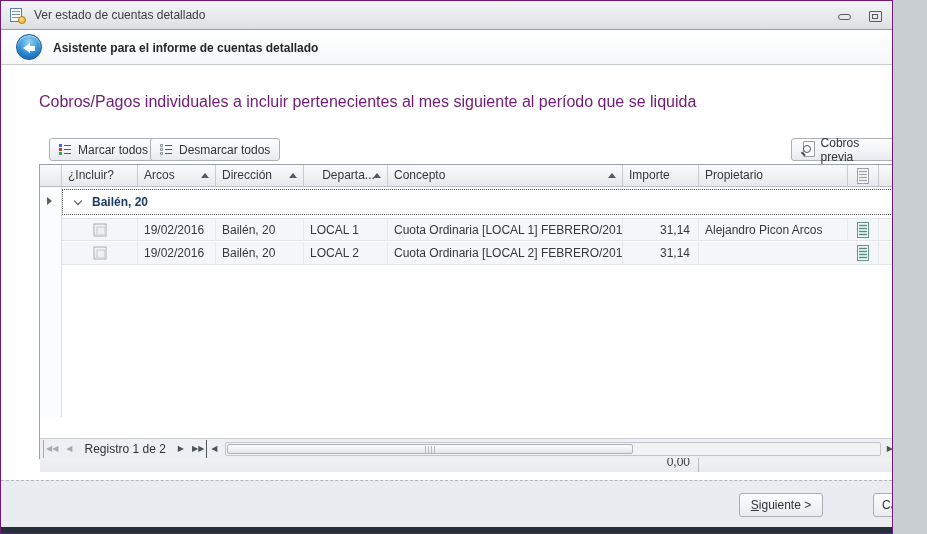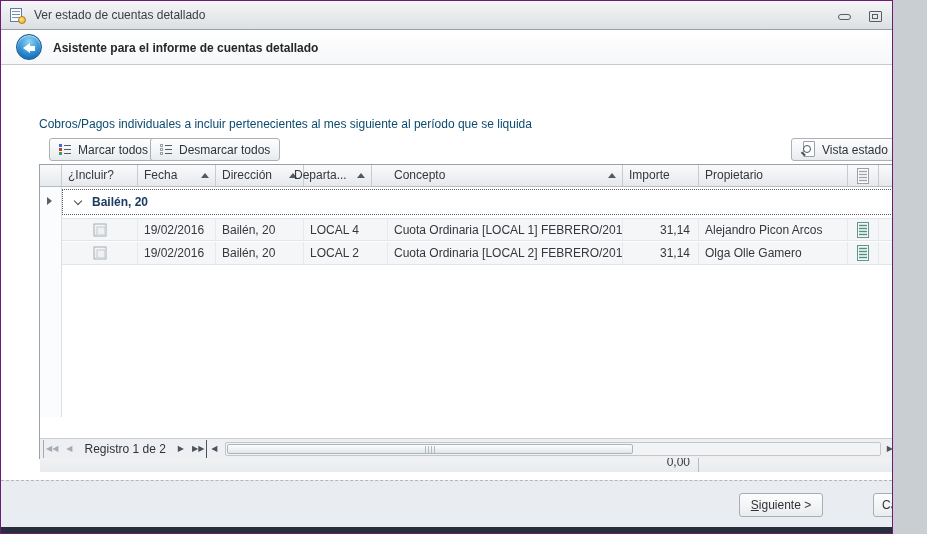--- a/index.html
+++ b/index.html
@@ -33,21 +33,21 @@
   .back-btn {
     position:absolute; left:15px; top:4px; width:26px; height:26px; border-radius:50%;
     background:radial-gradient(circle at 50% 28%, #8fd3f3 0%, #2e8fd4 55%, #0d5cab 90%);
     border:1px solid #17538f; box-shadow: inset 0 1px 2px rgba(255,255,255,.7);
   }
   .back-arrow { position:absolute; left:6px; top:8px; width:0; height:0;
     border-top:5px solid transparent; border-bottom:5px solid transparent; border-right:7px solid #fff; }
   .back-arrow:after { content:""; position:absolute; left:6px; top:-2.5px; width:6px; height:5px; background:#fff; }
   .wiz-title { position:absolute; left:52px; top:11px; font-size:12px; font-weight:bold; color:#24282c; }
   
-  .page-heading { position:absolute; left:38px; top:92px; font-size:12px; color:#0c4a6e;margin-top:24px; }
+  .page-heading { position:absolute; left:38px; top:92px; font-size:16px; color:#701a75; }
   
   .btn {
     position:absolute; height:23px; border:1px solid #abb1b7; border-radius:3px;
     background:linear-gradient(#fefefe,#e8ebee); color:#2f3337; font-size:12px;
     display:flex; align-items:center; gap:6px; padding:0 9px; cursor:default;
   }
   .ico-list { width:13px; height:13px; display:flex; flex-direction:column; justify-content:space-between; padding:1px 0; }
   .ico-list .r { display:flex; align-items:center; gap:2px; height:3px; }
   .ico-list .sq { width:3px; height:3px; }
   .ico-list .ln { width:7px; height:1px; background:#555b61; }
@@ -59,21 +59,21 @@
   .ico-preview .hd { position:absolute; left:0px; top:12px; width:5px; height:1.5px; background:#4a5560; transform:rotate(40deg); }
   
   .grid { position:absolute; left:38px; top:163px; width:859px; height:295px; border:1px solid #9aa1a8; background:#fff; }
   .gh { position:absolute; left:0; top:0; width:857px; height:22px;
     background:linear-gradient(#f9fafb,#e6e9ec); border-bottom:1px solid #b6bbc0; }
   .gh .cell { position:absolute; top:0; height:21px; line-height:21px; font-size:12px; color:#34383c;
     padding-left:6px; border-right:1px solid #c8ccd0; overflow:hidden; white-space:nowrap; }
   .sort-up { position:absolute; right:6px; top:8px; width:0; height:0;
     border-left:4px solid transparent; border-right:4px solid transparent; border-bottom:5px solid #54595e; }
   .h-ind{left:0;width:22px;} .h-inc{left:22px;width:76px;} .h-fec{left:98px;width:78px;}
-  .h-dir{left:176px;width:88px;} .h-dep{left:248px;width:84px;} .h-con{left:348px;width:235px;}
+  .h-dir{left:176px;width:88px;} .h-dep{left:264px;width:84px;text-align:center;} .h-con{left:348px;width:235px;}
   .h-imp{left:583px;width:76px;} .h-pro{left:659px;width:149px;} .h-ico{left:808px;width:31px;} .h-fil{left:839px;width:18px;border-right:none;}
   .ind-col { position:absolute; left:0; top:22px; width:22px; height:230px; background:#fbfcfd; border-right:1px solid #dcdfe2; }
   .row-ptr { position:absolute; left:7px; top:10px; width:0; height:0;
     border-top:4px solid transparent; border-bottom:4px solid transparent; border-left:5px solid #5a6066; }
   .group-row { position:absolute; left:22px; top:24px; width:835px; height:26px; background:#fff;
     border:1px dotted #5c5c5c; display:flex; align-items:center; }
   .chev-down { width:6px; height:6px; border-left:1.5px solid #44494e; border-bottom:1.5px solid #44494e;
     transform:rotate(-45deg); margin:0 11px 2px 12px; }
   .group-label { font-size:12px; font-weight:bold; color:#1d3c63; }
   .grid-row { position:absolute; left:22px; width:835px; height:23px; background:#f5f6f8; border-bottom:1px solid #e2e5e7; }
@@ -188,29 +188,29 @@
         </span>
     </span>
     <span>Desmarcar todos</span>
   </div>
   <div class="btn" style="left:790px; top:137px; width:107px;">
     <span class="ico-preview">
       <span class="pg"></span>
         <span class="mg"></span>
         <span class="hd"></span>
     </span>
-    <span>Vista estado</span>
+    <span>Cobros previa</span>
   </div>
 
   <div class="grid">
 
     <div class="gh">
       <div class="cell h-ind"></div>
       <div class="cell h-inc">¿Incluir?</div>
-      <div class="cell h-fec"><span>Fecha</span><span class="sort-up"></span></div>
+      <div class="cell h-fec"><span>Arcos</span><span class="sort-up"></span></div>
       <div class="cell h-dir"><span>Dirección</span><span class="sort-up"></span></div>
       <div class="cell h-dep"><span>Departa...</span><span class="sort-up"></span></div>
       <div class="cell h-con"><span>Concepto</span><span class="sort-up"></span></div>
       <div class="cell h-imp">Importe</div>
       <div class="cell h-pro">Propietario</div>
       <div class="cell h-ico">
           <span class="receipt receipt-gray"></span>
         </div>
       <div class="cell h-fil"></div>
     </div>
@@ -223,40 +223,39 @@
       <span class="chev-down"></span>
       <span class="group-label">Bailén, 20</span>
     </div>
 
     <div class="grid-row row-1">
       <div class="cell r-inc">
           <span class="checkbox"></span>
         </div>
       <div class="cell r-fec">19/02/2016</div>
       <div class="cell r-dir">Bailén, 20</div>
-      <div class="cell r-dep">LOCAL 4</div>
+      <div class="cell r-dep">LOCAL 1</div>
       <div class="cell r-con">Cuota Ordinaria [LOCAL 1] FEBRERO/2016</div>
       <div class="cell r-imp">31,14</div>
       <div class="cell r-pro">Alejandro Picon Arcos</div>
       <div class="cell r-ico">
           <span class="receipt"></span>
         </div>
       <div class="cell r-fil"></div>
     </div>
 
     <div class="grid-row row-2">
       <div class="cell r-inc">
           <span class="checkbox"></span>
         </div>
       <div class="cell r-fec">19/02/2016</div>
       <div class="cell r-dir">Bailén, 20</div>
       <div class="cell r-dep">LOCAL 2</div>
       <div class="cell r-con">Cuota Ordinaria [LOCAL 2] FEBRERO/2016</div>
       <div class="cell r-imp">31,14</div>
-      <div class="cell r-pro">Olga Olle Gamero</div>
       <div class="cell r-ico">
           <span class="receipt"></span>
         </div>
       <div class="cell r-fil"></div>
     </div>
 
     <div class="g-footer">
       <div class="total">0,00</div>
     </div>
 

